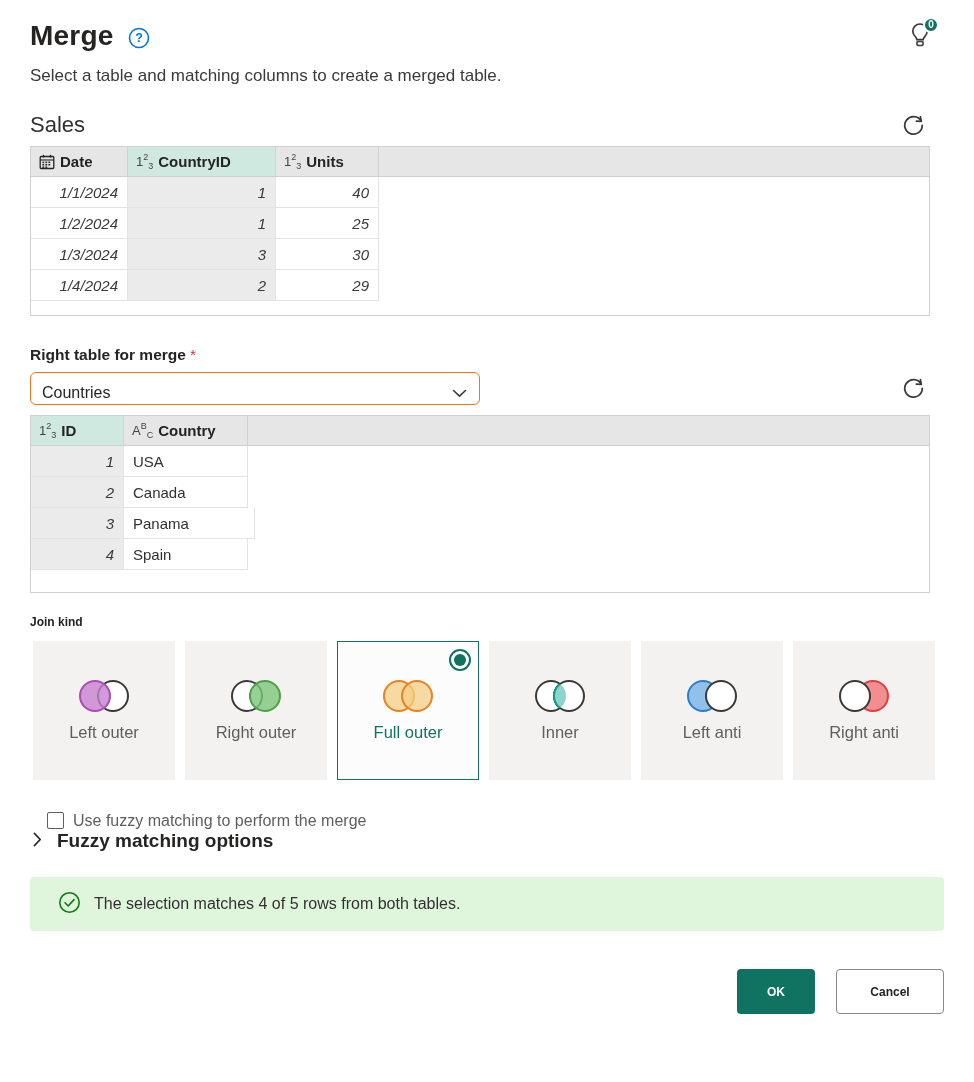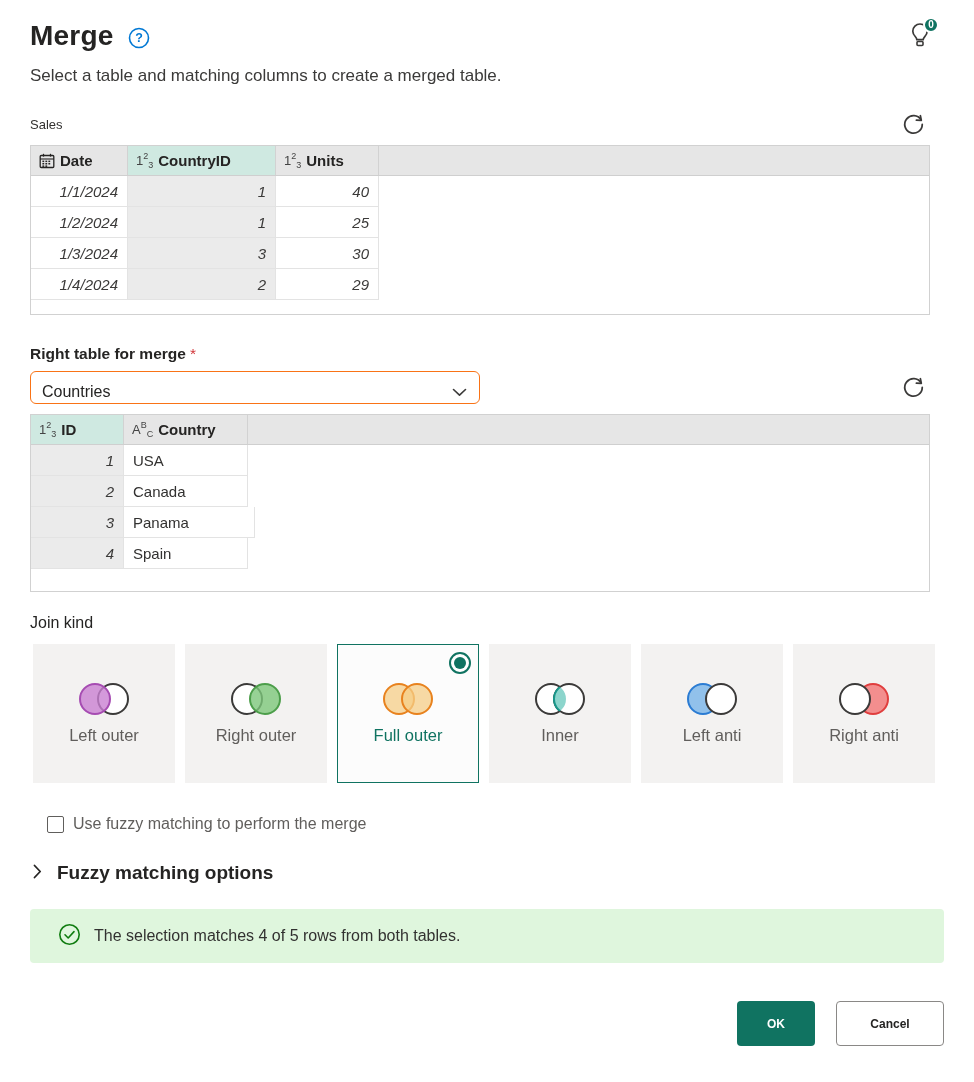--- a/index.html
+++ b/index.html
@@ -21,21 +21,21 @@
     position:absolute; top:-4px; right:-7px;
     width:16px; height:16px; border-radius:50%;
     background:#107361; color:#fff; font-size:10px; font-weight:700;
     display:flex; align-items:center; justify-content:center;
     border:2px solid #fff;
   }
   .subtitle { margin:14px 0 0 0; font-size:17px; color:#3b3a39; }
 
   
   .tbl-label-row { margin-top:26px; display:flex; align-items:center; justify-content:space-between; }
-  .tbl-label { font-size:13px; color:#323130; }
+  .tbl-label { font-size:22px; color:#323130; }
   .refresh-btn { background:none; border:none; padding:0; cursor:pointer; margin-right:18px; display:flex; }
 
   .pq-table { width:900px; border:1px solid #d1d1d1; margin-top:8px; font-size:15px; background:#fff; }
   .thead { display:flex; background:#e6e6e6; height:30px; border-bottom:1px solid #cfcfcf; }
   .hcell { display:flex; align-items:center; gap:5px; padding:0 8px; border-right:1px solid #d2d2d2; font-weight:700; color:#252423; cursor:pointer; }
   .hcell.sel { background:#cfe9e1; }
   .hfill { flex:1; }
   .tnum { font-weight:400; color:#444; font-size:13px; font-style:normal; line-height:1; white-space:nowrap; }
   .tnum sup { font-size:9px; vertical-align:6px; }
   .tnum sub { font-size:9px; vertical-align:-3px; }
@@ -52,41 +52,41 @@
   .req { color:#d13438; margin-left:4px; font-weight:400; }
   .dd-row { margin-top:8px; display:flex; align-items:center; }
   .dropdown {
     width:450px; height:33px; border:1px solid #f97316; border-radius:6px;
     display:flex; align-items:center; justify-content:space-between;
     padding:8px 12px 0 11px; font-size:16px; color:#252423; background:#fff; cursor:pointer;
   }
   .dd-row .refresh-btn { margin-left:auto; }
 
   
-  .join-label { margin-top:22px; font-size:16px; color:#252423; }
+  .join-label { margin-top:22px; font-size:12px; color:#252423;font-weight:bold; }
   .join-cards { display:flex; gap:10px; margin-top:12px; margin-left:3px; }
   .jcard {
     width:142px; height:139px; background:#f3f2f1; position:relative;
     display:flex; flex-direction:column; align-items:center; justify-content:center;
     cursor:pointer; border:1.5px solid transparent;
   }
   .jcard.selected { background:#fcfcfc; border:1.5px solid #107361; }
   .jlabel { margin-top:8px; font-size:16.5px; color:#605e5c; text-align:center; line-height:1.3; padding:0 8px; }
   .jcard.selected .jlabel { color:#107361; }
   .radio-outer {
     position:absolute; top:7px; right:7px; width:22px; height:22px;
     border:2px solid #107361; border-radius:50%; background:#fff;
     display:flex; align-items:center; justify-content:center;
   }
   .radio-dot { width:12px; height:12px; border-radius:50%; background:#107361; }
 
   
-  .chk-row { margin-top:32px; margin-left:9px; display:flex; align-items:center; gap:9px; font-size:16px; color:#605e5c; cursor:pointer;padding-left:8px; }
+  .chk-row { margin-top:32px; margin-left:9px; display:flex; gap:9px; font-size:16px; color:#605e5c; cursor:pointer;padding-left:8px; }
   .checkbox { width:17px; height:17px; border:1px solid #605e5c; border-radius:2px; background:#fff; flex:none; }
-  .expander { margin-top:29px; margin-left:3px; display:flex; align-items:center; gap:15px; cursor:pointer; }
+  .expander { margin-left:3px; display:flex; align-items:center; gap:15px; cursor:pointer; }
   .expander-label { font-size:19px; font-weight:700; color:#252423; }
 
   
   .status-bar {
     margin-top:25px; width:914px; height:54px; background:#dff6dd; border-radius:4px;
     display:flex; align-items:center; gap:13px; padding:0 28px; font-size:16px; color:#323130;
   }
 
   
   .footer { margin-top:38px; width:914px; display:flex; justify-content:flex-end; gap:21px; }

